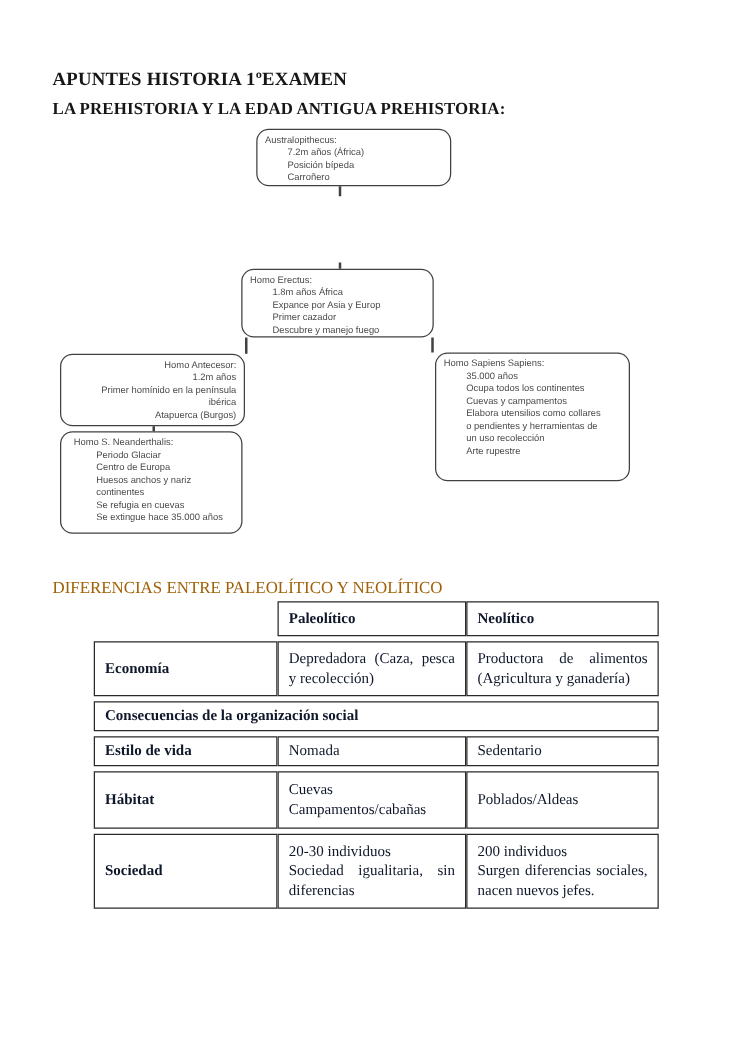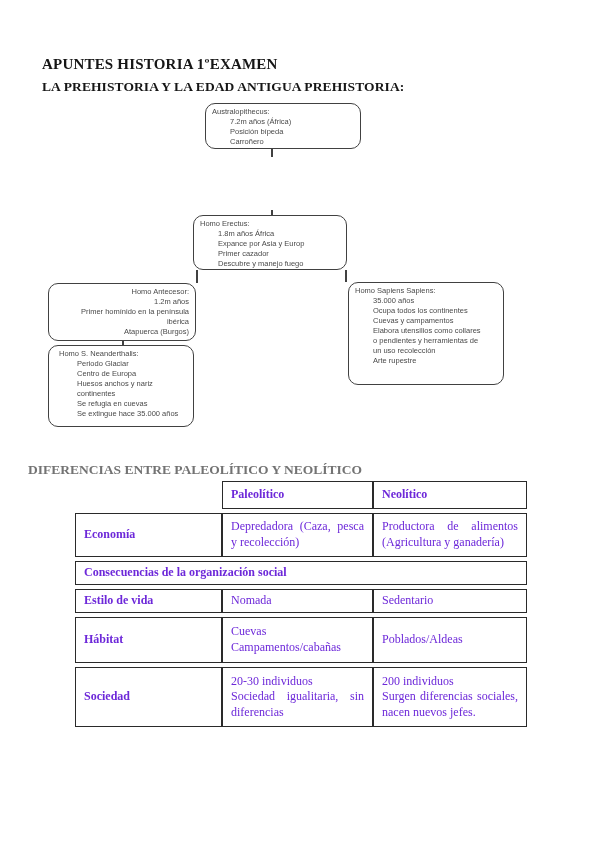--- a/index.html
+++ b/index.html
@@ -11,40 +11,40 @@
   
   .h-title{
     position:absolute;left:42px;top:56px;margin:0;
     font-size:15px;font-weight:bold;letter-spacing:.2px;color:#161616;
   }
   .h-sub{
     position:absolute;left:42px;top:79px;margin:0;
     font-size:13.5px;font-weight:bold;letter-spacing:.1px;color:#161616;
   }
   .h-table{
-    position:absolute;left:28px;top:462px;margin:0;
-    font-size:13.5px;font-weight:bold;color:#737373;
+    position:absolute;left:42px;top:462px;margin:0;
+    font-size:13.5px;font-weight:normal;color:#a16207;
   }
   
   .fc{position:absolute;left:0;top:0;width:600px;height:460px;}
   .fc-box{
     position:absolute;box-sizing:border-box;background:#fff;
     border:1.5px solid #414141;border-radius:10px;
     font-family:"Liberation Sans","DejaVu Sans",sans-serif;
     font-size:7.5px;line-height:10px;color:#4a4a4a;
     padding:3px 6px;
   }
   .fc-box .ttl{white-space:nowrap;}
   .fc-box .ln{padding-left:18px;white-space:nowrap;}
   .conn{position:absolute;width:1.5px;background:#414141;}
   
   .cmp{
     position:absolute;left:75px;top:477px;width:452px;
     border-collapse:separate;border-spacing:0 4px;table-layout:fixed;
-    font-size:12px;line-height:1.3;color:#6d28d9;
+    font-size:12px;line-height:1.3;color:#0f172a;
   }
   .cmp td{
     border:1.5px solid #2a2a2a;padding:2px 8px;vertical-align:middle;
     background:#fff;overflow:hidden;
   }
   .cmp td.noborder{border:none;background:transparent;}
   .cmp td.lbl{font-weight:bold;}
   .cmp td.hd{font-weight:bold;}
   .cmp td.just{text-align:justify;}
   .cmp td.multi{white-space:pre-line;}

